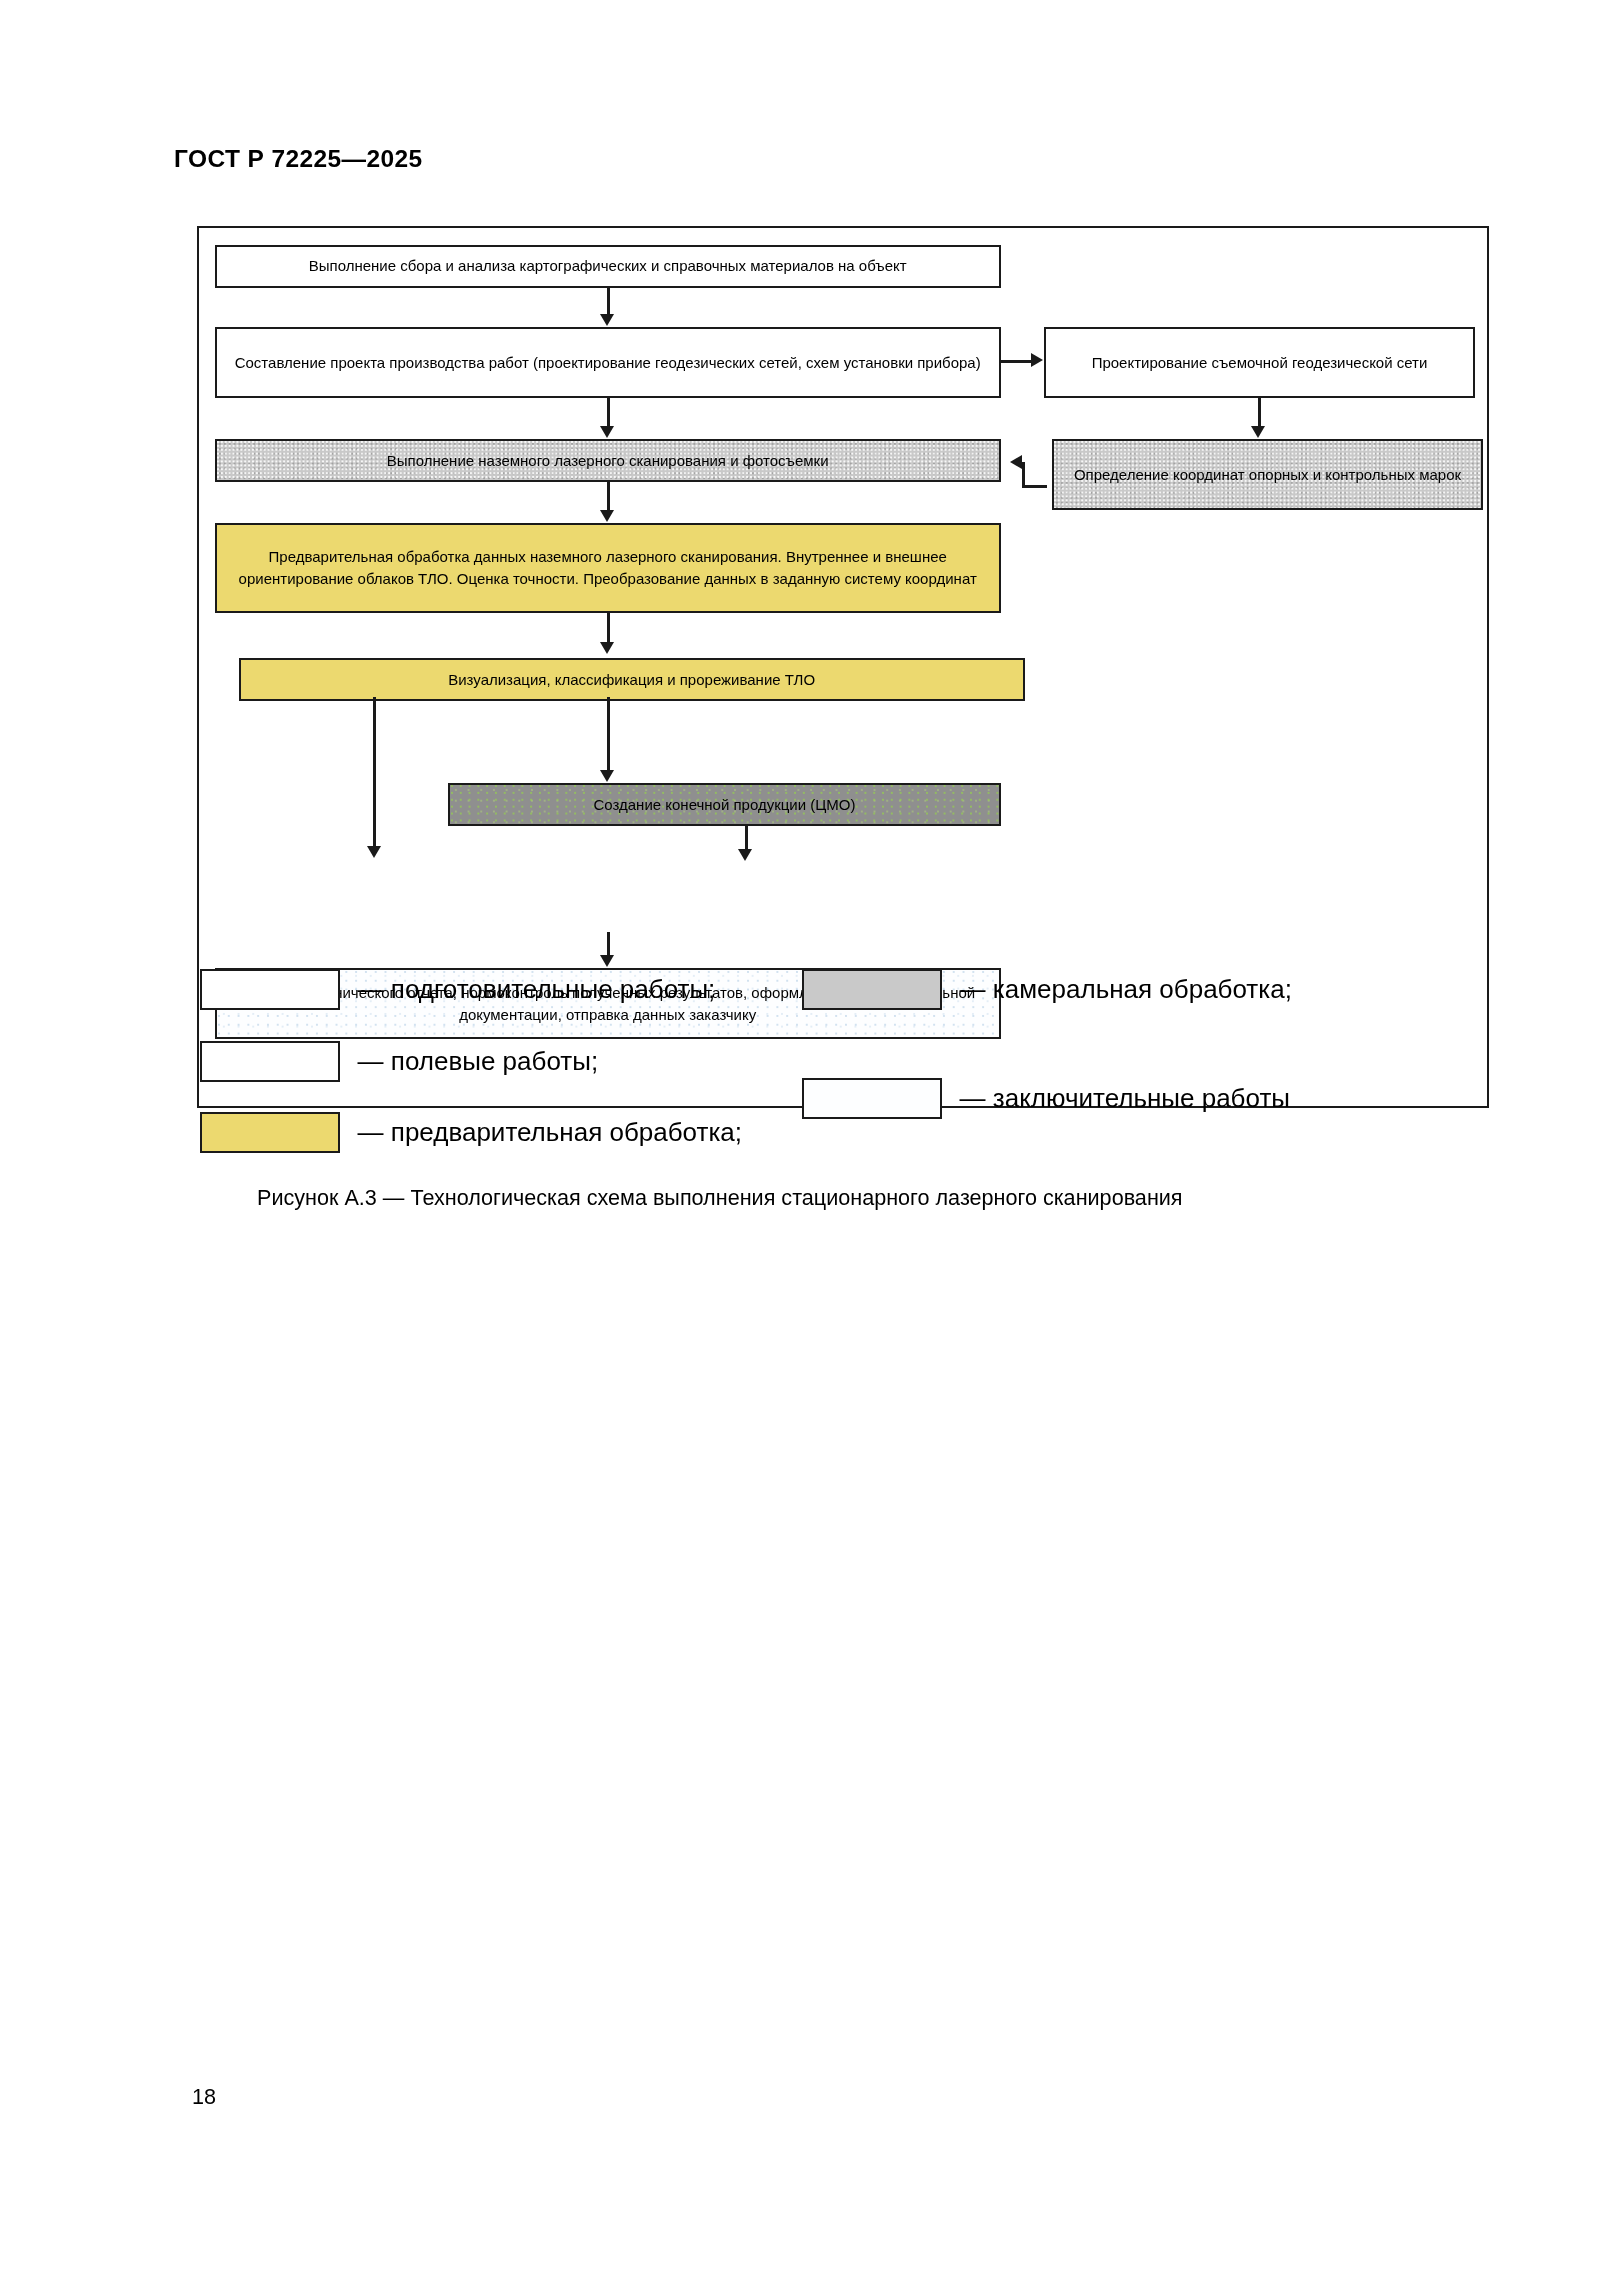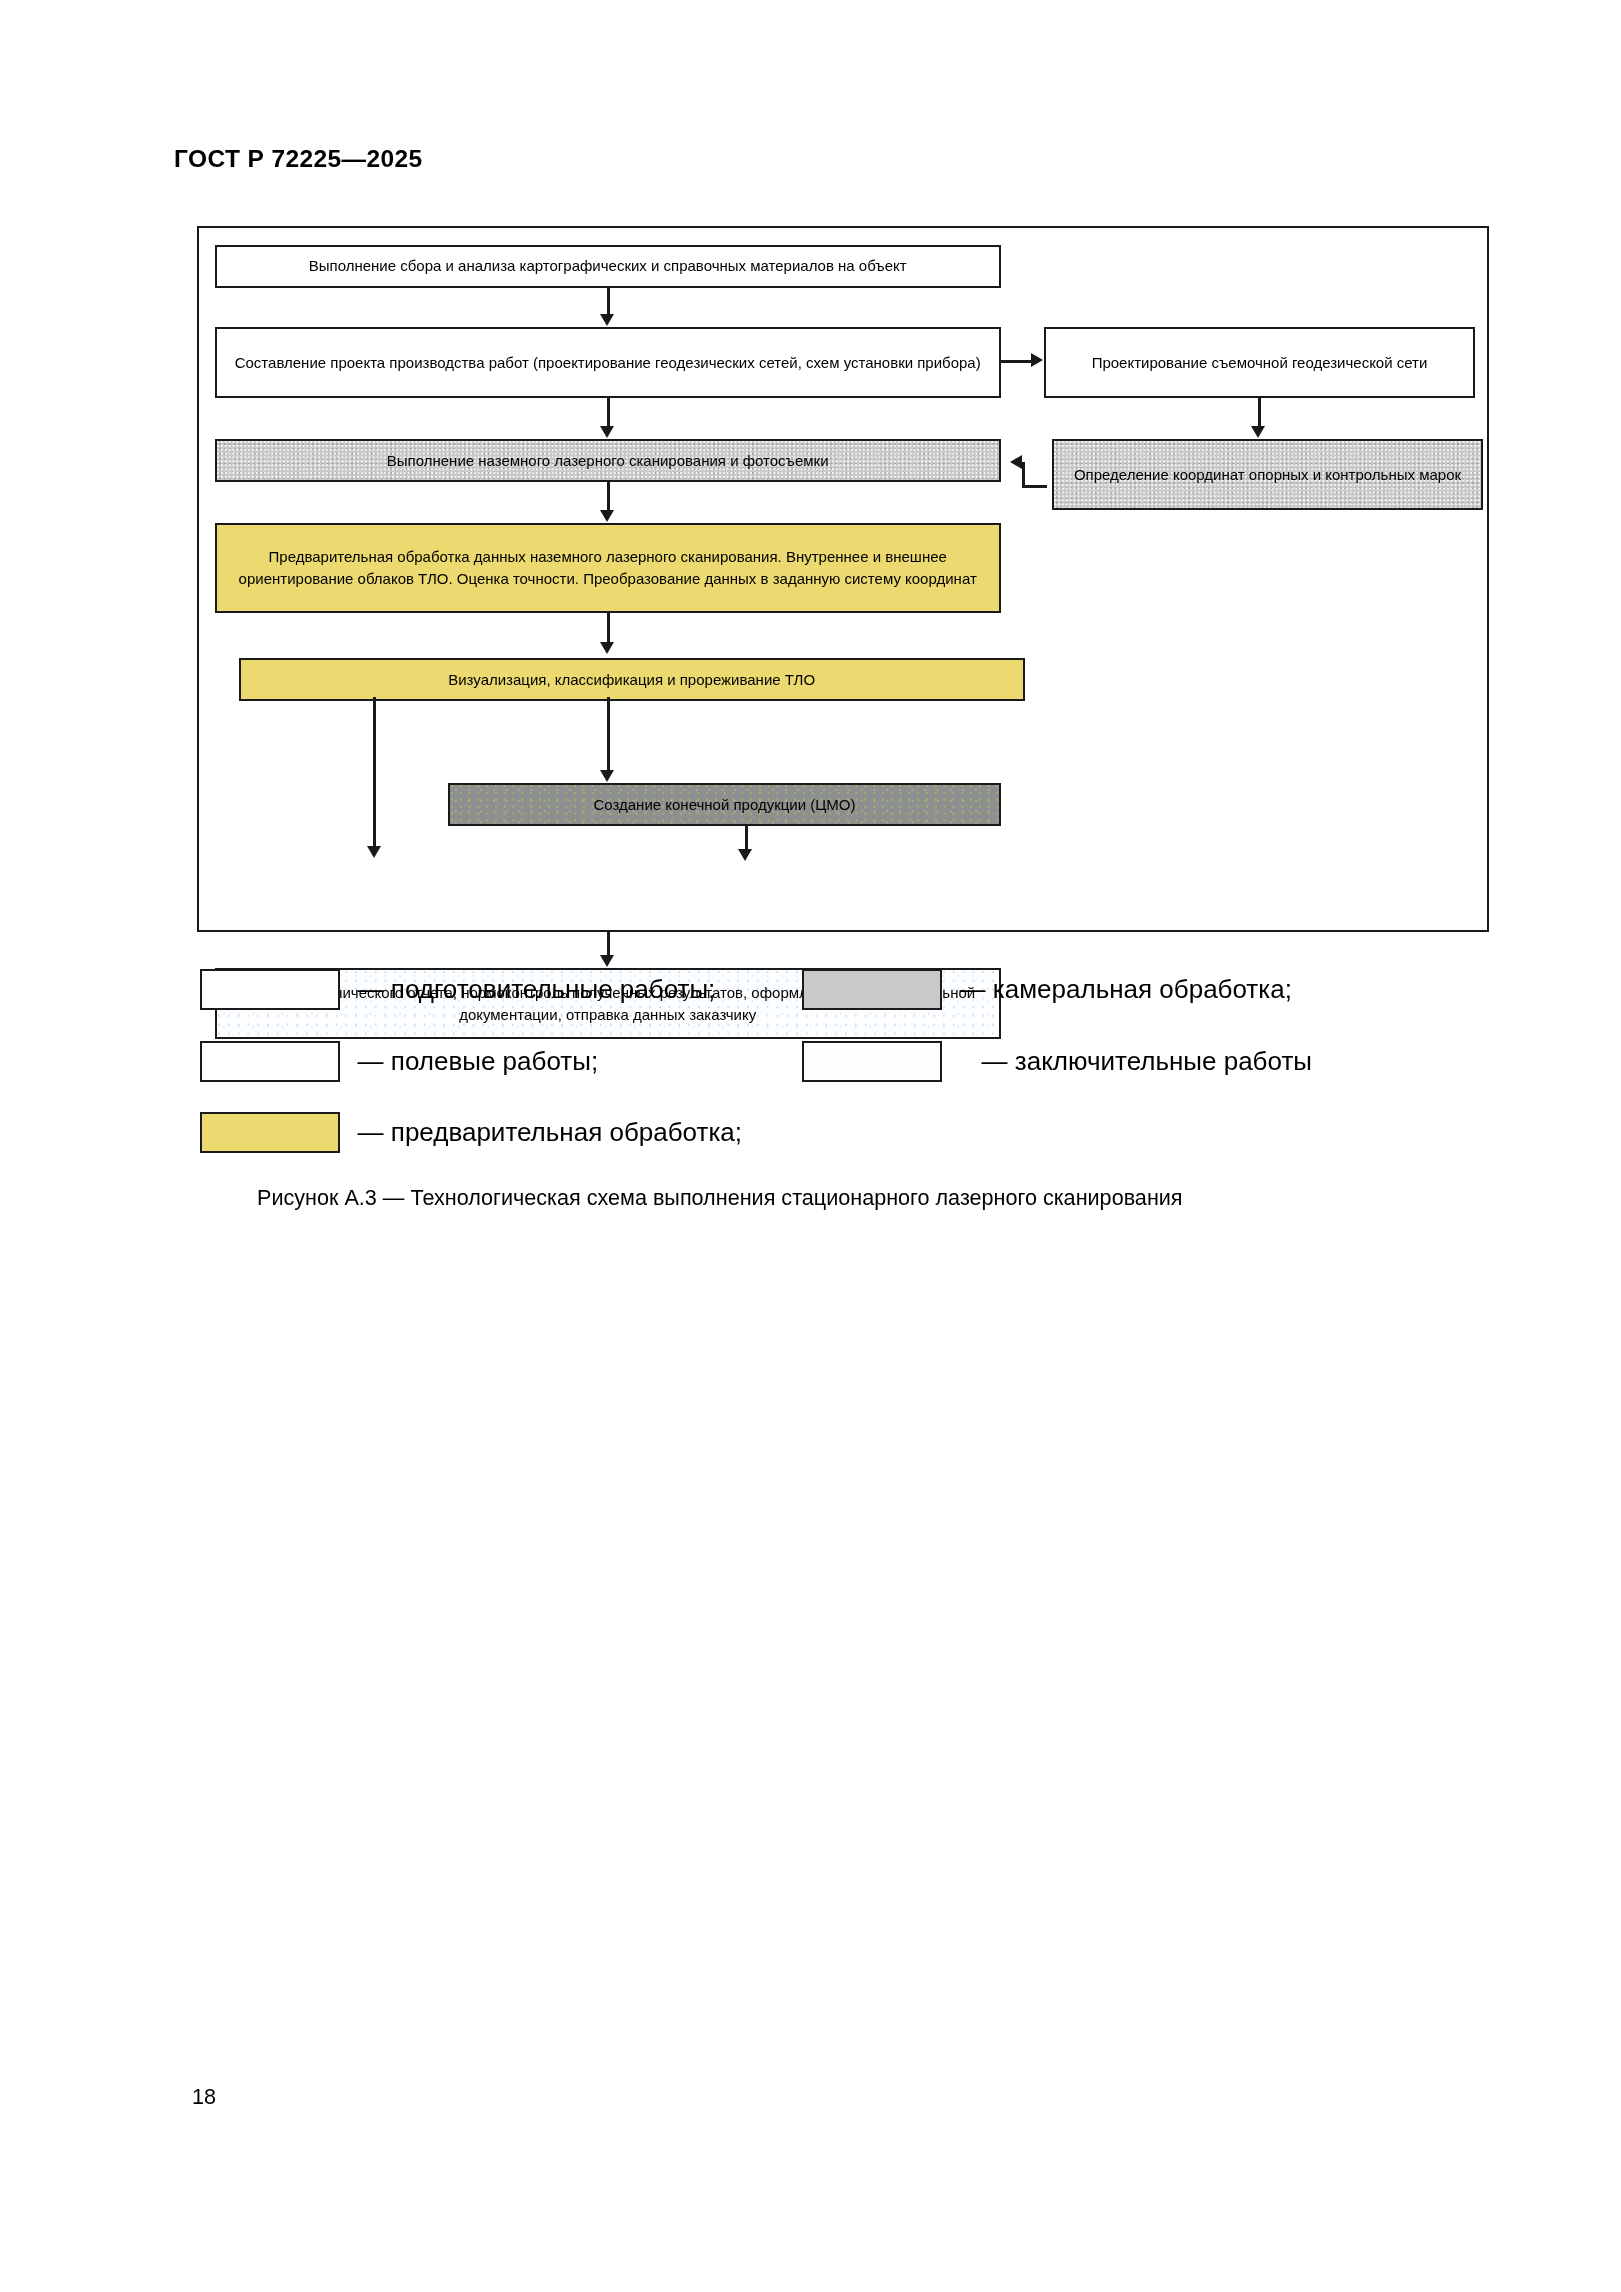--- a/index.html
+++ b/index.html
@@ -26,21 +26,21 @@
     letter-spacing: 0.4px;
     white-space: nowrap;
   }
 
   
   .figure-frame {
     position: absolute;
     left: 197px;
     top: 226px;
     width: 1292px;
-    height: 706px;
+    height: 882px;
     border: 2.9px solid #1a1a1a;
     box-sizing: border-box;
   }
 
   .fc-node {
     position: absolute;
     box-sizing: border-box;
     border: 2.9px solid #1a1a1a;
     display: flex;
     align-items: center;
@@ -231,21 +231,21 @@
   <div class="legend-row" style="left:802px; top:969px;">
     <div class="legend-swatch tex-dots" style="background:#c9c9c9;"></div>
     <div class="legend-text">— камеральная обработка;</div>
   </div>
 
   <div class="legend-row" style="left:200px; top:1041px;">
     <div class="legend-swatch" style="background:#ffffff;"></div>
     <div class="legend-text">— полевые работы;</div>
   </div>
 
-  <div class="legend-row" style="left:802px; top:1041px;gap:22px;">
+  <div class="legend-row" style="left:802px; top:1078px;">
     <div class="legend-swatch tex-blue" style="background:#fdfeff;"></div>
     <div class="legend-text">— заключительные работы</div>
   </div>
 
   <div class="legend-row" style="left:200px; top:1112px;">
     <div class="legend-swatch" style="background:#ecd96f;"></div>
     <div class="legend-text">— предварительная обработка;</div>
   </div>
 
 </div>

